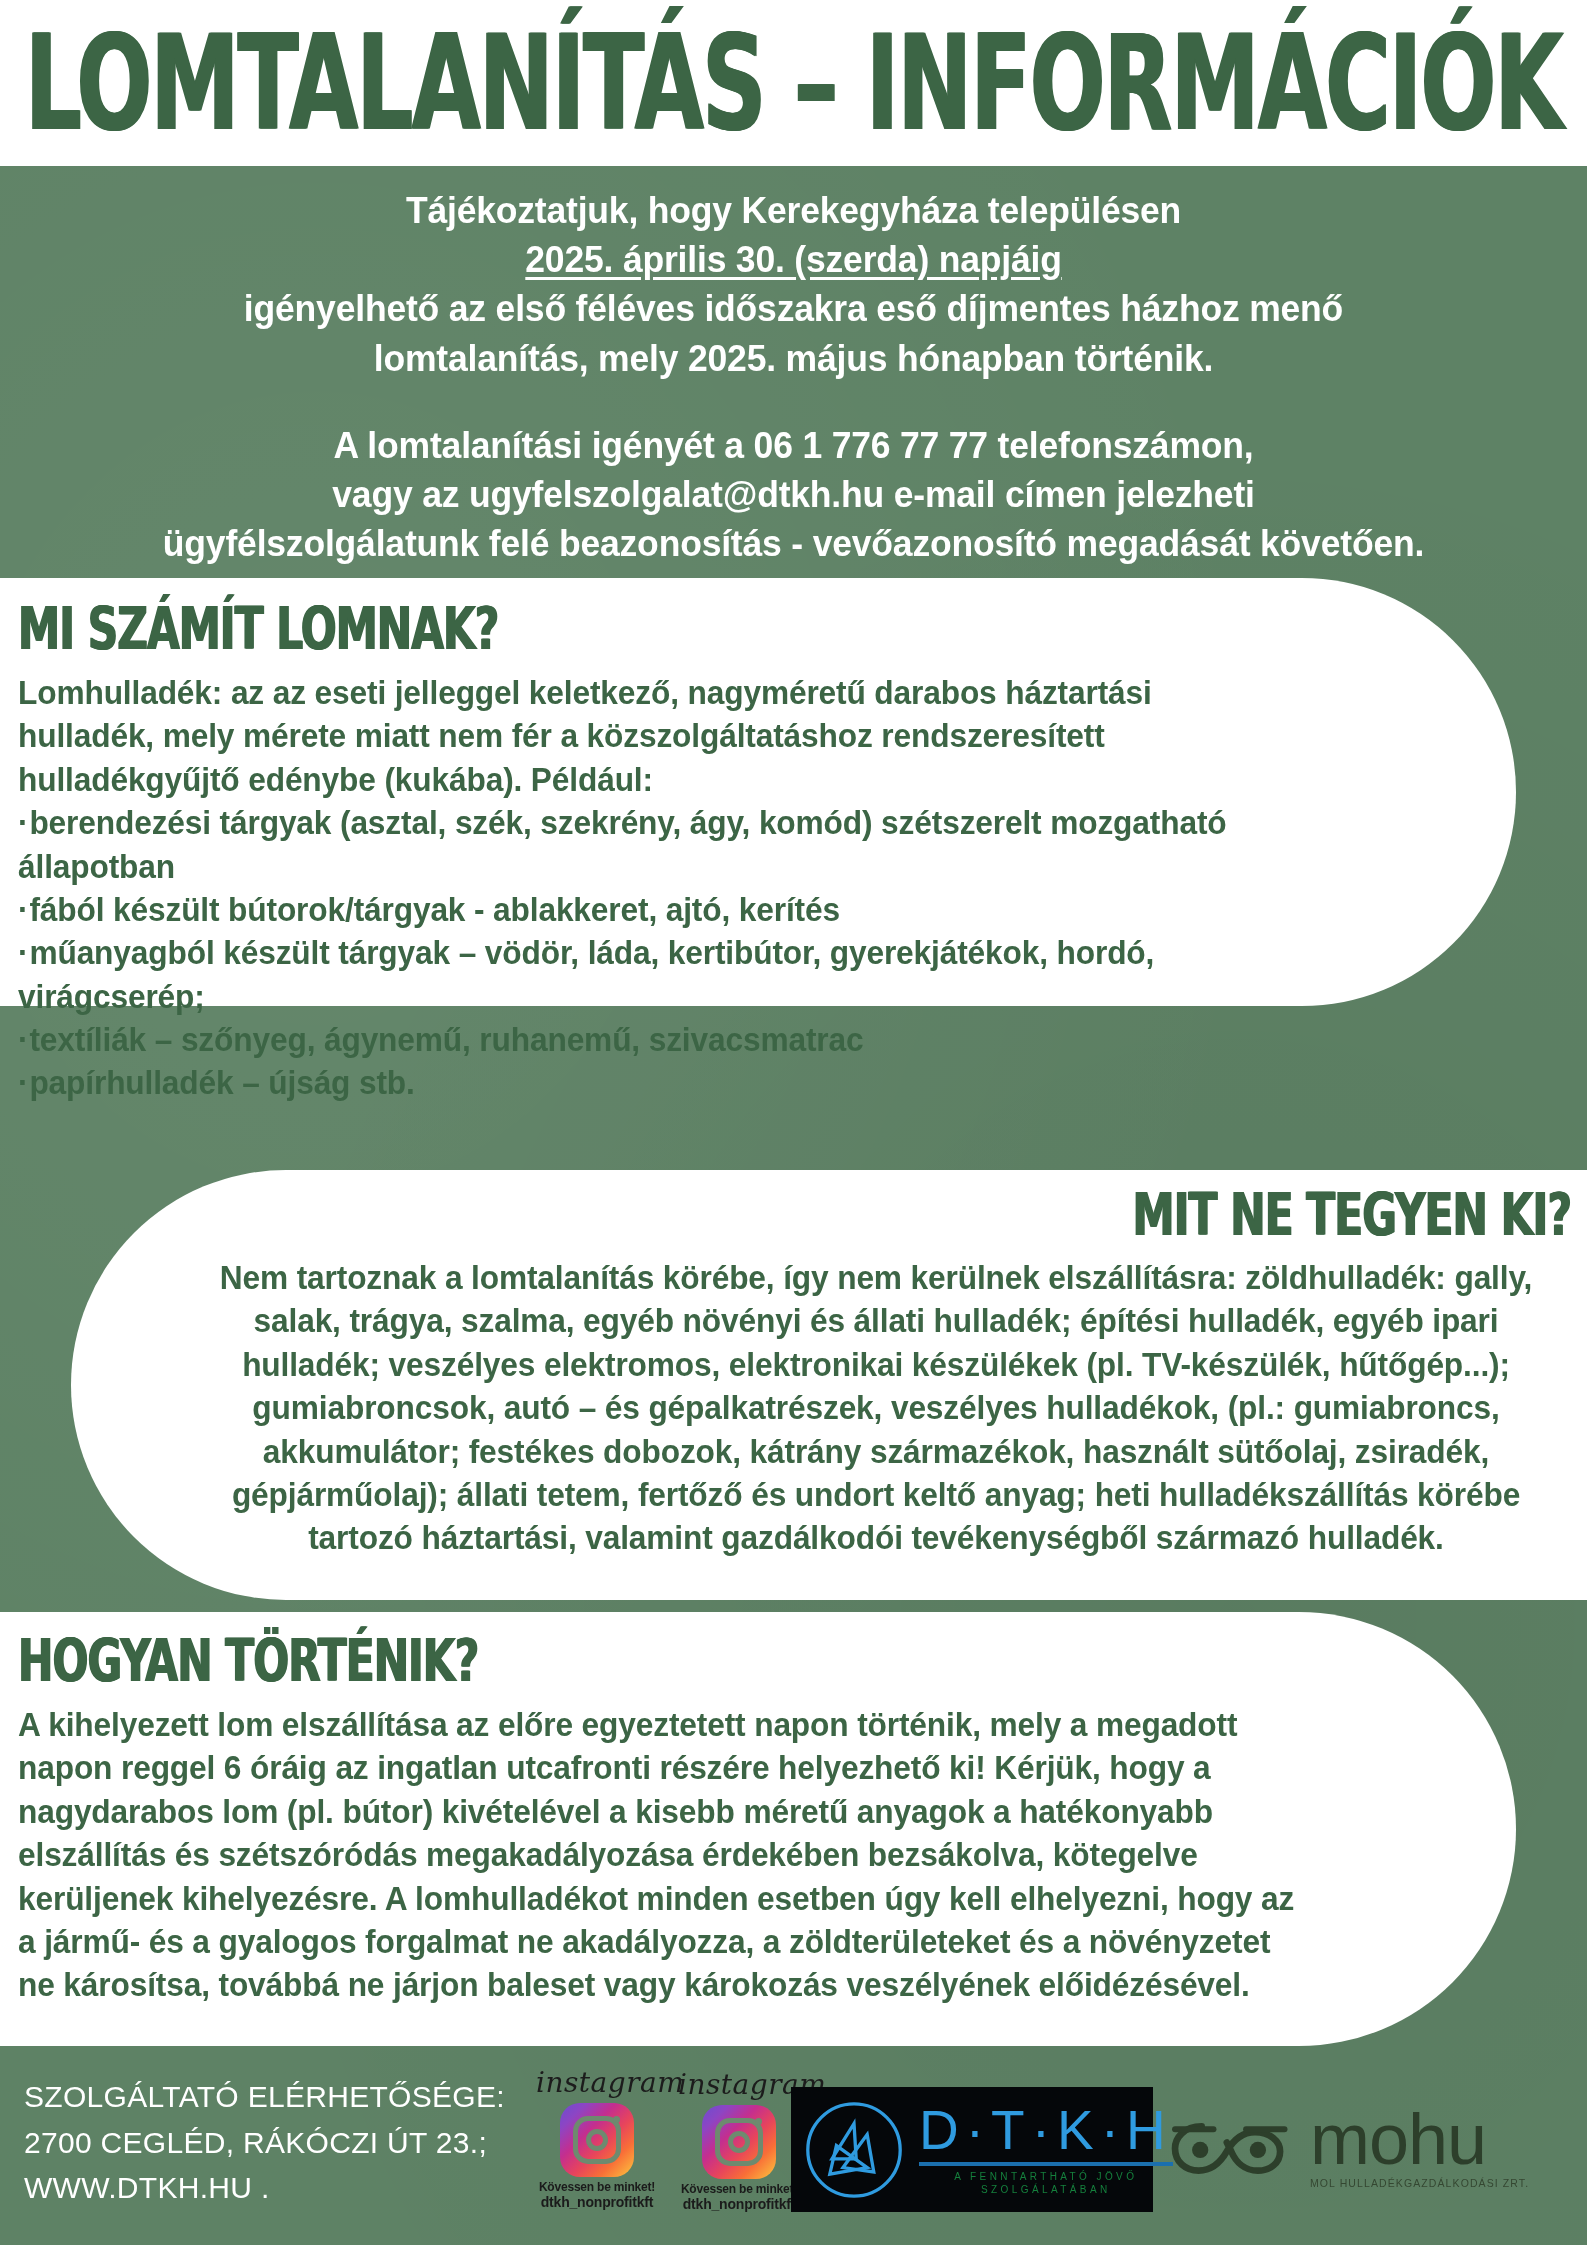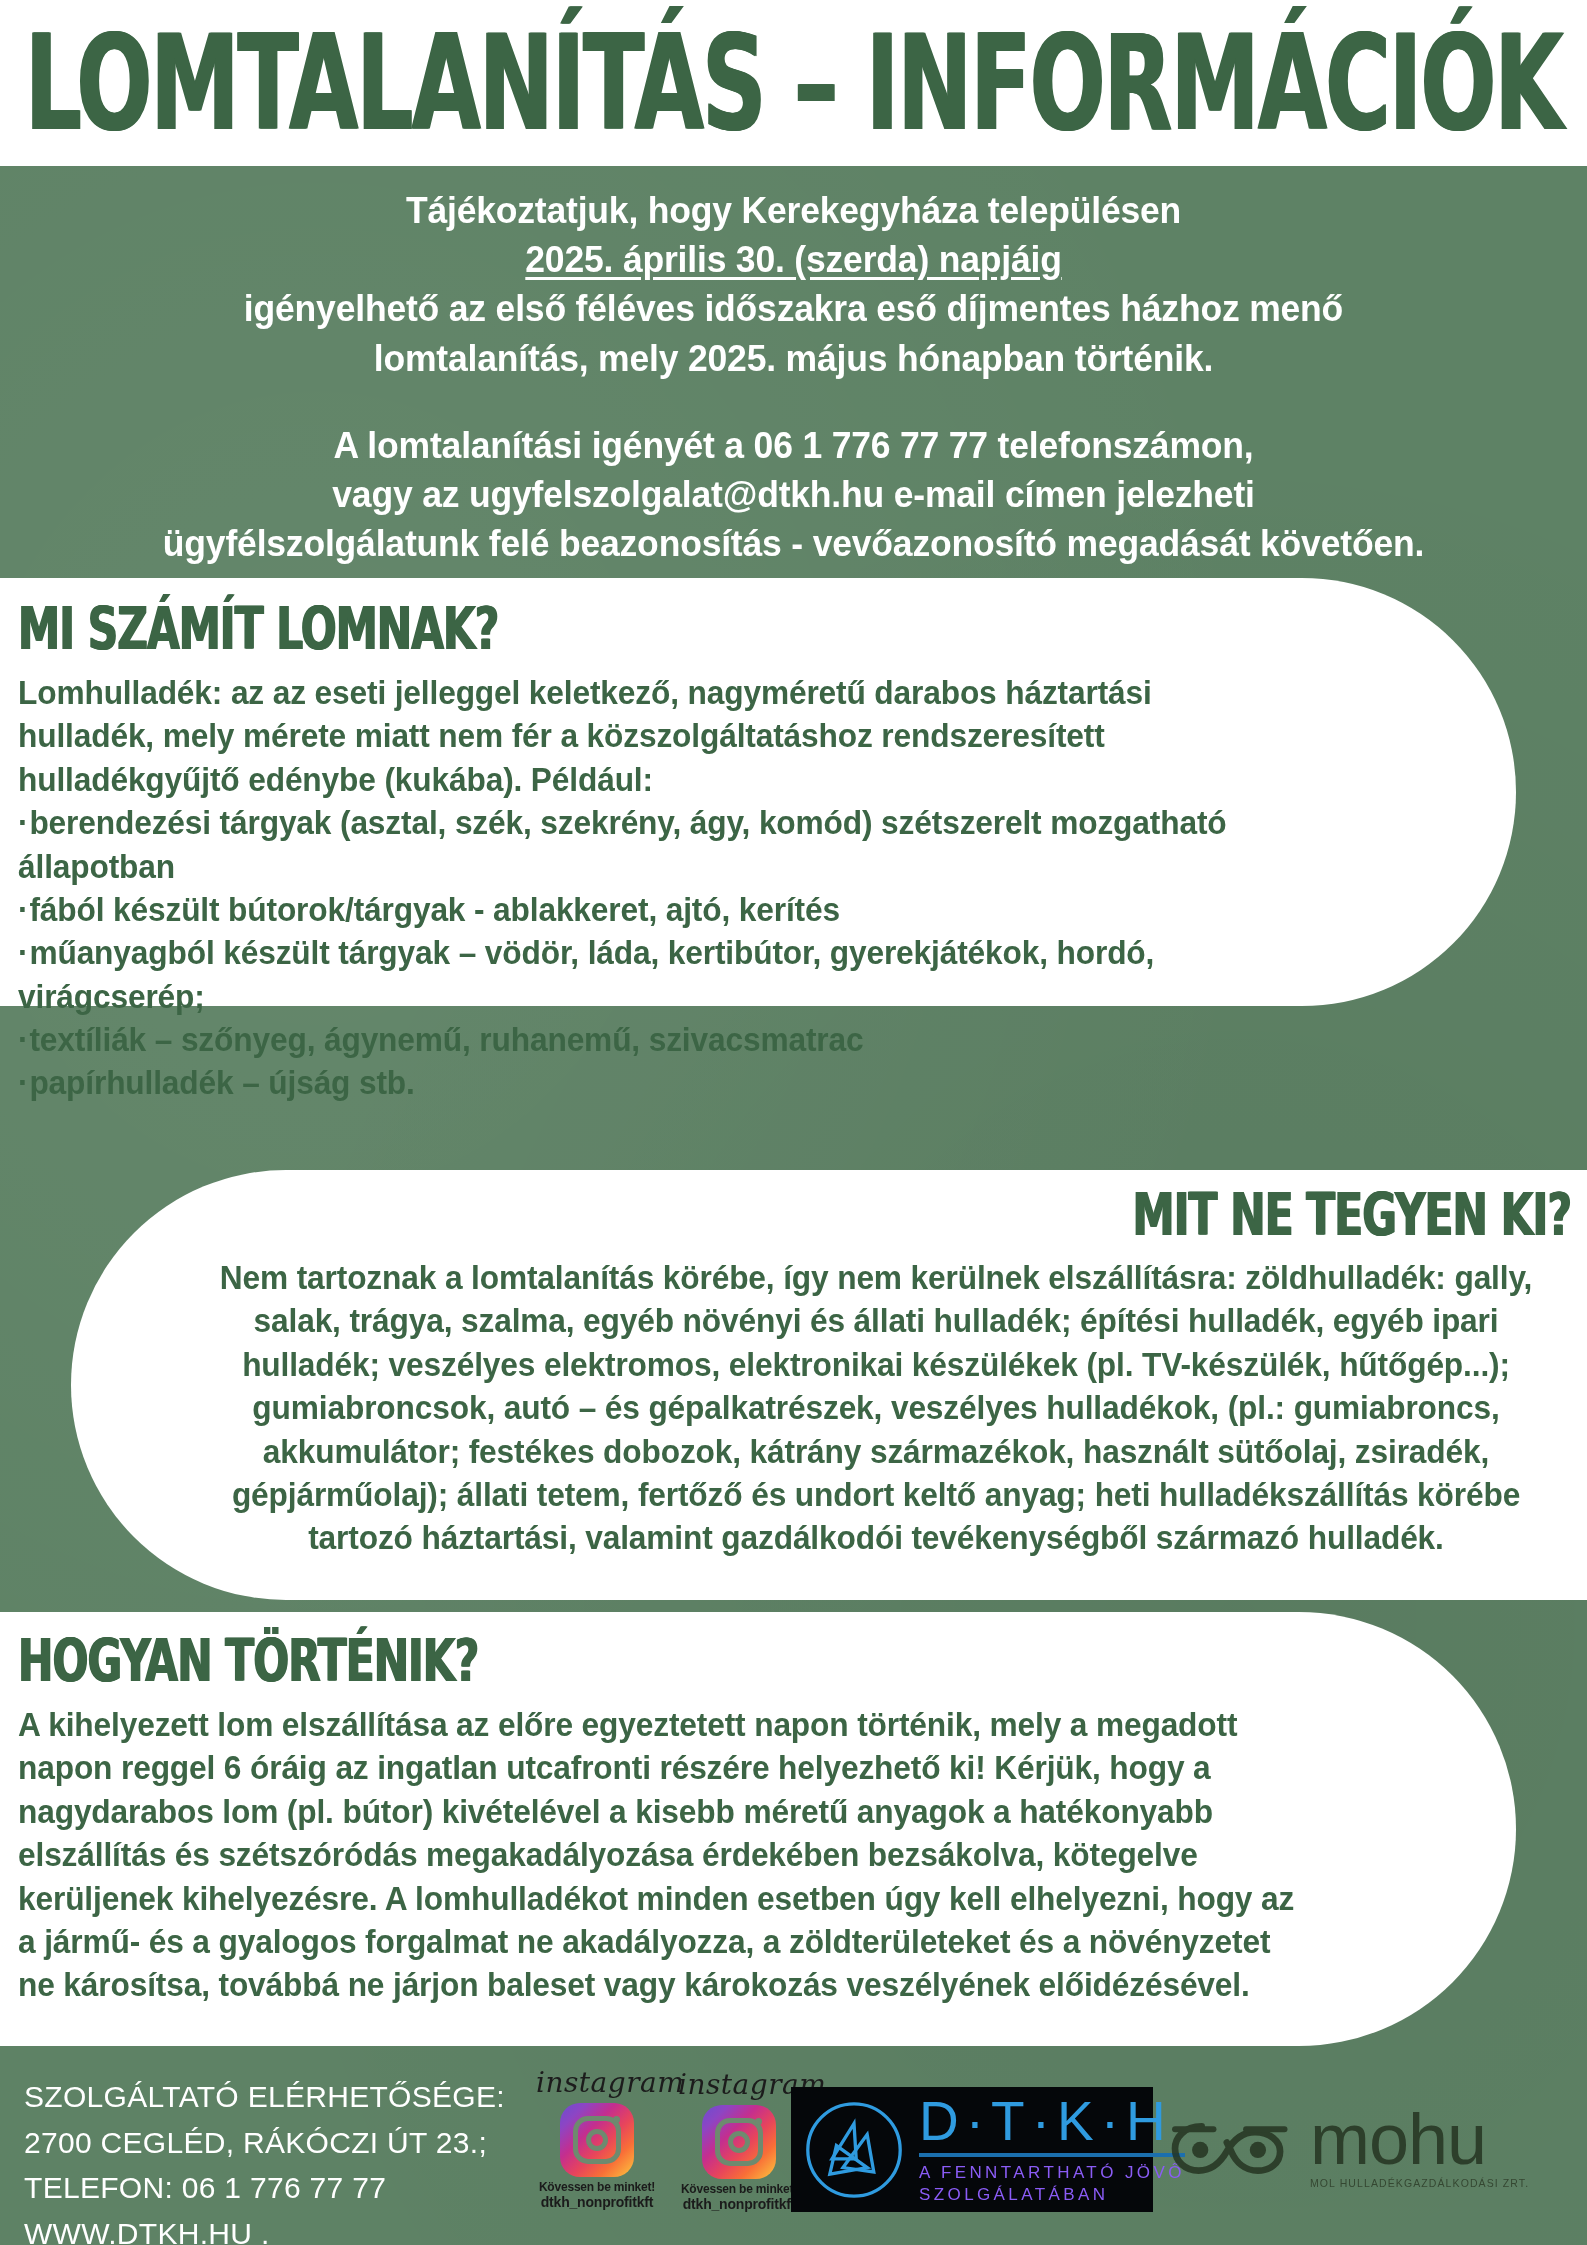--- a/index.html
+++ b/index.html
@@ -224,25 +224,25 @@
     letter-spacing: 7px;
     line-height: 1;
     white-space: nowrap;
   }
   #dtkh-logo .rule {
     height: 4px;
     background: #1b6fae;
     margin: 4px 0 5px 0;
   }
   #dtkh-logo .dtkh-tag {
-    color: #8b5cf6;
-    font-size: 17px;
+    color: #15803d;
+    font-size: 10px;
     letter-spacing: 3.4px;
     line-height: 1.25;
-    text-align: left;
+    text-align: center;
     white-space: nowrap;
   }
 
   
   #mohu-logo {
     position: absolute;
     left: 1168px; top: 2092px;
     width: 400px; height: 110px;
     display: flex;
     align-items: center;
@@ -317,21 +317,20 @@
         <p>A kihelyezett lom elszállítása az előre egyeztetett napon történik, mely a megadott napon reggel 6 óráig az ingatlan utcafronti részére helyezhető ki! Kérjük, hogy a nagydarabos lom (pl. bútor) kivételével a kisebb méretű anyagok a hatékonyabb elszállítás és szétszóródás megakadályozása érdekében bezsákolva, kötegelve kerüljenek kihelyezésre. A lomhulladékot minden esetben úgy kell elhelyezni, hogy az a jármű- és a gyalogos forgalmat ne akadályozza, a zöldterületeket és a növényzetet ne károsítsa, továbbá ne járjon baleset vagy károkozás veszélyének előidézésével.</p>
       </div>
     </div>
   </div>
 
   <div class="footer">
 
     <div class="footer-contact">
       <div>SZOLGÁLTATÓ ELÉRHETŐSÉGE:</div>
       <div>2700 CEGLÉD, RÁKÓCZI ÚT 23.;</div>
-      <div>TELEFON: 06 1  776 77 77</div>
       <div> WWW.DTKH.HU .</div>
     </div>
 
     <div class="ig-badge" id="ig-badge-1">
       <div class="ig-word">instagram</div>
       <div class="ig-glyph">
         <div class="sq">
             <div class="lens"></div>
           </div>
         <div class="dot"></div>

